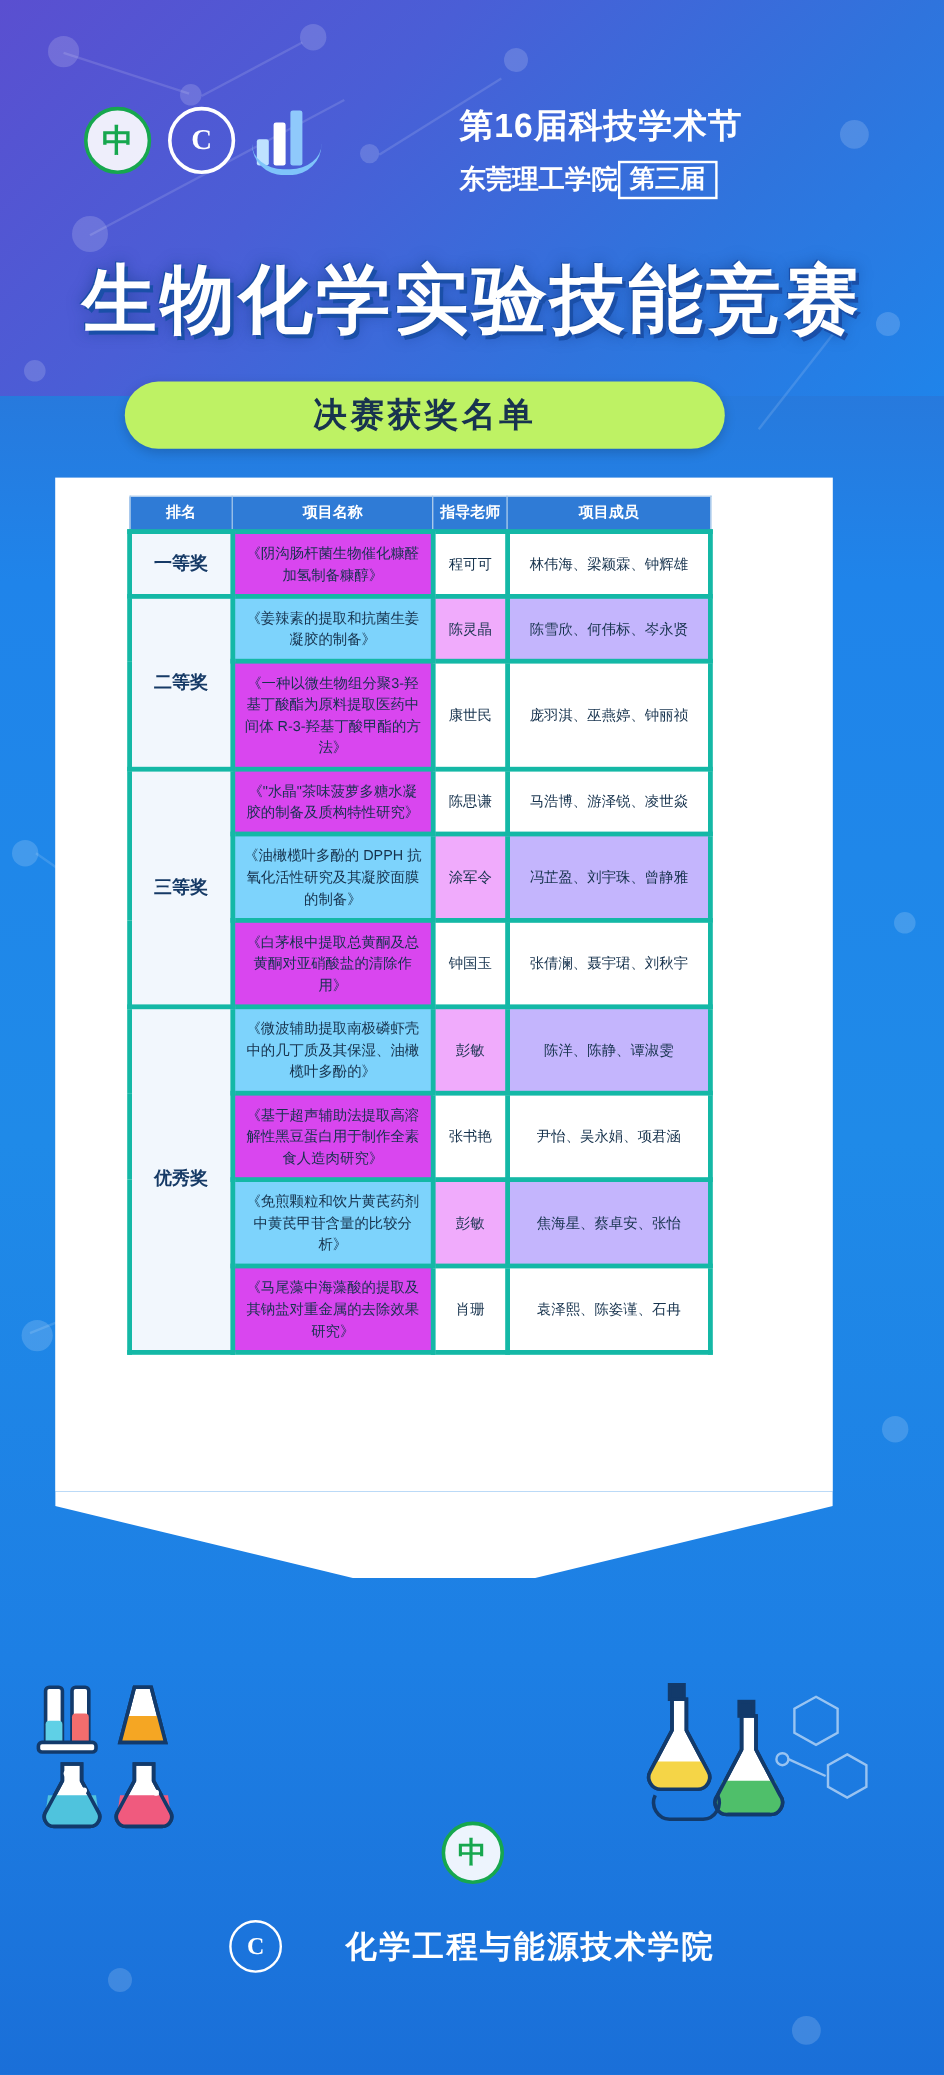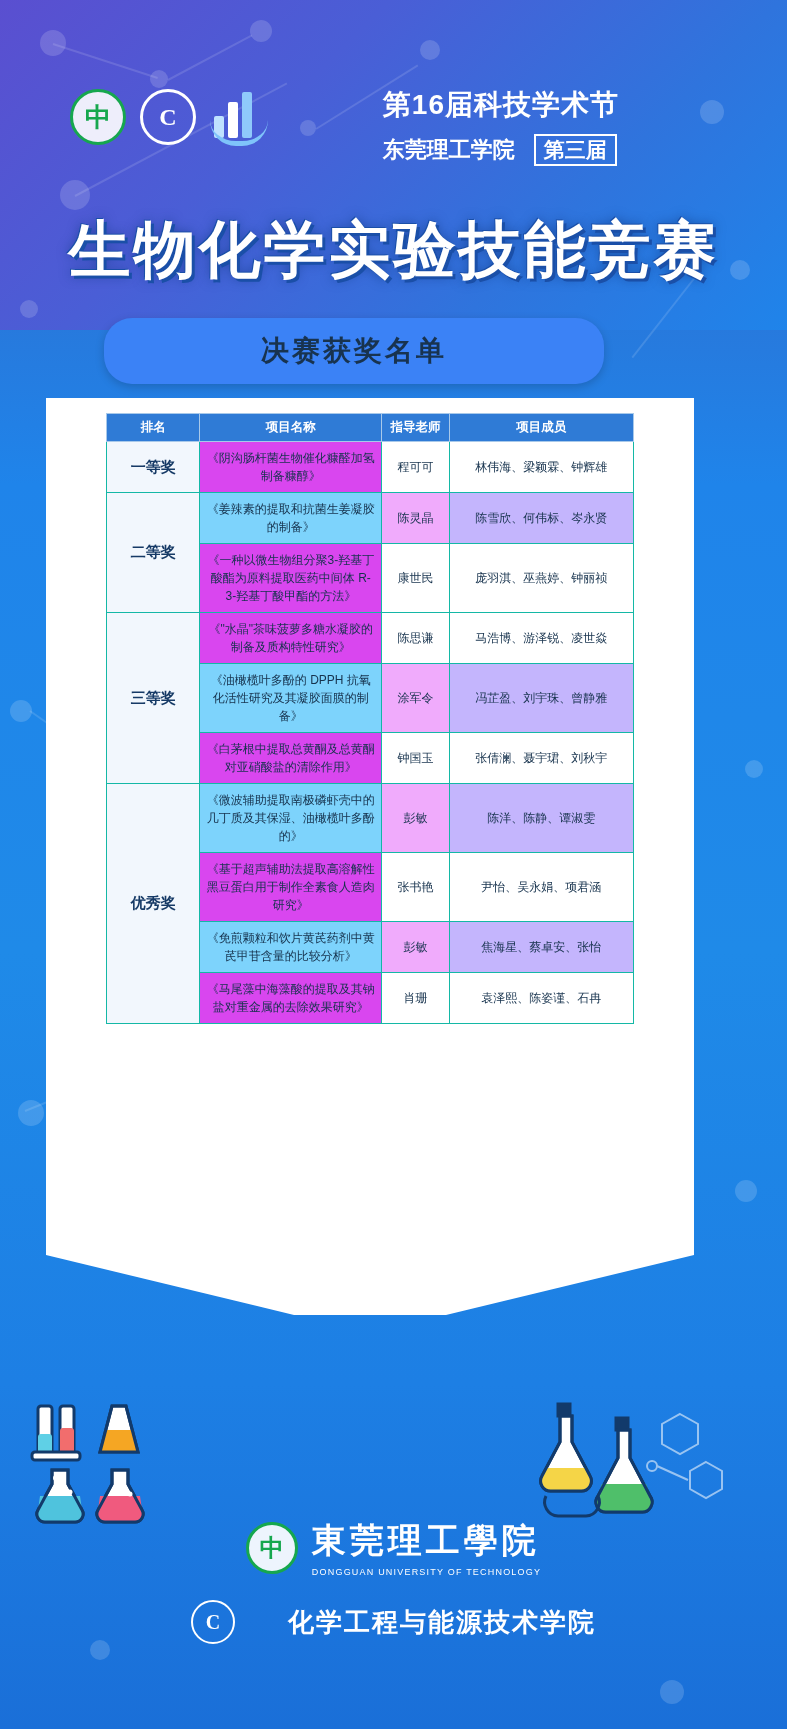--- a/index.html
+++ b/index.html
@@ -71,65 +71,65 @@
     border-bottom: 5px solid #7fc4fa; border-radius: 0 0 40px 40px;
   }
 
   .title-block {
     position: absolute; right: 168px; top: 86px; text-align: center; color: #fff;
   }
   .title-line1 {
     font-size: 28px; font-weight: bold; letter-spacing: 1px; white-space: nowrap;
   }
   .title-line2 {
-    margin-top: 10px; font-size: 22px; font-weight: bold; display: flex; align-items: center; gap: 19px; white-space: nowrap;
+    margin-top: 10px; font-size: 22px; font-weight: bold; display: flex; align-items: center; gap: 0; white-space: nowrap;
   }
   .badge-3rd {
     border: 2px solid #fff; padding: 1px 8px; font-size: 21px; font-weight: bold; line-height: 1.25;
   }
 
   .main-title {
     position: absolute; left: 0; top: 208px; width: 787px; text-align: center;
     font-size: 62px; font-weight: bold; color: #ffffff; letter-spacing: 3px;
     text-shadow: 3px 3px 0 #1a4fa8, -1px -1px 0 #1a4fa8, 0 0 12px rgba(12,50,120,0.6);
     font-family: "DejaVu Sans", sans-serif;
   }
 
   .subtitle-pill {
-    position: absolute; left: 104px; top: 318px; width: 500px; height: 66px;
-    background: #3b82f6; border-radius: 28px;
+    position: absolute; left: 104px; top: 318px; width: 500px; height: 56px;
+    background: #bef264; border-radius: 28px;
     display: flex; align-items: center; justify-content: center;
     color: #18334f; font-size: 28px; font-weight: bold; letter-spacing: 3px;
     box-shadow: 0 3px 10px rgba(0,0,0,0.18);
   }
 
   
   .panel {
     position: absolute; left: 46px; top: 398px; width: 648px; height: 845px;
     background: #ffffff;
   }
   .panel-tail {
     position: absolute; left: 46px; top: 1243px; width: 648px; height: 72px;
   }
   .panel-tail svg { display: block; }
 
   
   table.results {
     position: absolute; left: 60px; top: 15px;
     border-collapse: collapse;
-    width: 528px;
+    width: 488px;
     font-size: 12px;
     color: #16324d;
   }
   table.results th {
     background: #2f7bd6; color: #ffffff; font-size: 12.5px; font-weight: bold;
     border: 1px solid #a8c9ea; padding: 5px 2px; text-align: center;
   }
   table.results td {
-    border: 1px solid #14b8a6; padding: 7px 6px; text-align: center; vertical-align: middle;
+    border: 4px solid #14b8a6; padding: 7px 6px; text-align: center; vertical-align: middle;
     line-height: 1.5;
   }
   td.prize {
     font-size: 15px; font-weight: bold; color: #163a66; width: 86px; background: #f2f7fd;
   }
   td.project { width: 168px; text-align: center; background: #d946ef; }
   td.teacher { width: 62px; background: #ffffff; }
   td.members { width: 170px; background: #ffffff; }
   tr.alt td.project { background: #7dd3fc; }
   tr.alt td.teacher { background: #f0abfc; }
@@ -340,22 +340,18 @@
       <path d="M72,84 l-4,12 a10,10 0 0 0 9,16 h34 a10,10 0 0 0 9,-16 l-4,-12 z" fill="#4fbf6a" stroke="none"></path>
       <path d="M88,30 v28 l-20,38 a10,10 0 0 0 9,16 h34 a10,10 0 0 0 9,-16 l-20,-38 v-28 z" fill="none"></path>
 
       <path d="M16,96 a14,14 0 0 0 12,20 h28 a14,14 0 0 0 12,-20" fill="none"></path>
     </g>
   </svg>
 </div>
 
 <div class="footer-logo">
   <div class="fl-circle">中</div>
-  <div class="fl-text">
-    <div class="fl-cn">東莞理工學院</div>
-    <div class="fl-en">DONGGUAN UNIVERSITY OF TECHNOLOGY</div>
-  </div>
 </div>
 
 <div class="footer-college">
   <div class="fc-circle">C</div>
   <div class="fc-text">化学工程与能源技术学院</div>
 </div>
 
 </body></html>

